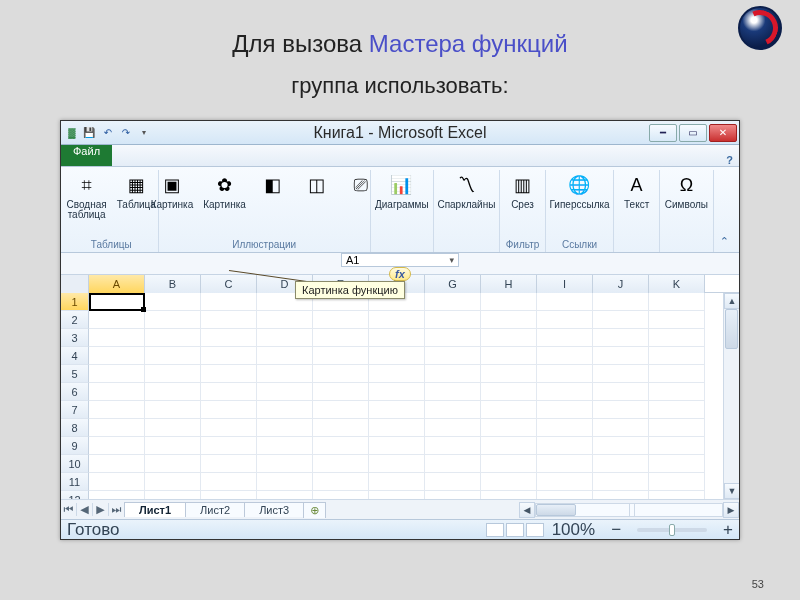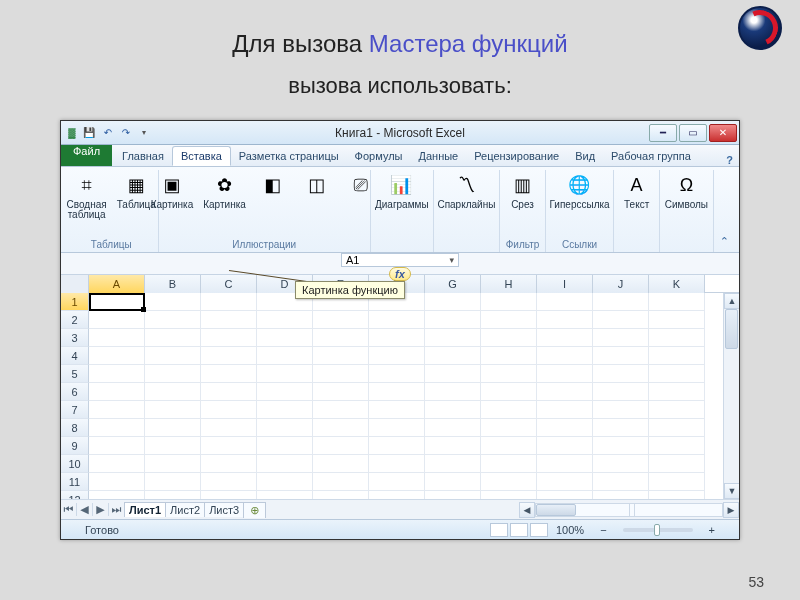--- a/index.html
+++ b/index.html
@@ -22,21 +22,21 @@
   .slide-title .accent { color: #4a4fc8; }
   .slide-subtitle {
     text-align: center;
     font-size: 22px;
     color: #222;
     margin-top: 14px;
   }
   .page-number {
     position: absolute;
     bottom: 10px; right: 36px;
-    font-size: 14px; color: #444;
+    font-size: 11px; color: #444;
   }
   .corner-logo {
     position: absolute; top: 6px; right: 18px;
     width: 44px; height: 44px;
     border-radius: 50%;
     background: radial-gradient(circle at 35% 30%, #fff 8%, #1a3a7a 30%, #0b1e4a 70%);
     border: 2px solid #0b1e4a;
     display:flex; align-items:center; justify-content:center;
     overflow:hidden;
   }
@@ -62,21 +62,21 @@
     height: 24px;
     background: linear-gradient(#eaf3fb, #d5e7f7);
     display: flex; align-items: center;
     border-bottom: 1px solid #9db6ce;
     position: relative;
   }
   .titlebar .qat { display:flex; align-items:center; gap:4px; padding-left:4px;}
   .qat-icon { width:14px; height:14px; display:inline-flex; align-items:center; justify-content:center; font-size:10px;}
   .titlebar .title-text {
     position:absolute; left:0; right:0; text-align:center;
-    font-size: 12px; color:#2a2a2a; pointer-events:none;
+    font-size: 16px; color:#2a2a2a; pointer-events:none;
   }
   .win-controls { margin-left:auto; display:flex; gap:2px; padding-right:2px;}
   .win-btn { width:28px; height:18px; border:1px solid #8aa; background:linear-gradient(#f7fbff,#d8e9f7); display:flex;align-items:center;justify-content:center;border-radius:2px; font-size:10px; color:#225;}
   .win-btn.close { background:linear-gradient(#f08a8a,#c93030); color:#fff; border-color:#a02020;}
 
   .tabstrip {
     height: 22px;
     background: linear-gradient(#f6f9fd, #e4edf7);
     display:flex; align-items:flex-end;
     padding-left:0;
@@ -144,47 +144,47 @@
   .vscroll .arrow, .hscroll .arrow{ height:16px; width:16px; display:flex;align-items:center;justify-content:center;font-size:9px;color:#456;background:linear-gradient(#f6fafe,#dfe9f4);border:1px solid #c5d3e4;}
   .vscroll .thumb{ height:40px; margin:0 1px; background:linear-gradient(#e7eff8,#cdd9e7); border:1px solid #b7c8db; border-radius:2px;}
   .vscroll .track{ flex:1;}
   
   .sheet-tabs{
     height:20px; background:#eef3f9; border-top:1px solid #cdd9e7;
     display:flex; align-items:center; font-size:11px;
   }
   .sheet-tabs .nav{ display:flex; gap:0;}
   .sheet-tabs .nav span{ width:16px; text-align:center; color:#567; border-right:1px solid #cdd9e7;}
-  .stab{ padding:1px 4px; border:1px solid #bcc9da; border-bottom:none; background:#f7fbff; margin-left:-1px; color:#345;}
+  .stab{ padding:1px 14px; border:1px solid #bcc9da; border-bottom:none; background:#f7fbff; margin-left:-1px; color:#345;}
   .stab.active{ background:#fff; font-weight:bold; color:#123;}
   .stab.new{ padding:1px 6px; color:#6a8a3a;}
   .hscroll{ margin-left:auto; display:flex; align-items:center; width:220px; height:16px; background:#eef3f9;}
   .hscroll .track{ flex:1; height:14px; background:#f7fbff; border:1px solid #cdd9e7; position:relative;}
   .hscroll .thumb{ position:absolute; left:0; top:0; bottom:0; width:40px; background:linear-gradient(#e7eff8,#cdd9e7); border:1px solid #b7c8db; border-radius:2px;}
   .hscroll .mid{ position:absolute; left:50%; top:0; bottom:0; width:6px; border-left:1px solid #cdd9e7; border-right:1px solid #cdd9e7;}
 
   .statusbar{
     height:20px; background:linear-gradient(#eaf3fb,#d5e7f7);
-    border-top:1px solid #b7c8db; display:flex; align-items:center; font-size:11px; color:#345; padding:0 24px;
+    border-top:1px solid #b7c8db; display:flex; align-items:center; font-size:17px; color:#345; padding:0 6px;
   }
   .statusbar .spacer{ flex:1;}
   .viewbtn{ width:18px; height:14px; border:1px solid #b7c8db; background:#fff; margin-left:2px; display:inline-block;}
   .zoom{ display:flex; align-items:center; gap:16px; margin-left:8px;}
   .zoom .slider{ width:70px; height:4px; background:#cdd9e7; position:relative; border-radius:2px;}
   .zoom .slider .knob{ position:absolute; left:45%; top:-4px; width:6px; height:12px; background:#fff; border:1px solid #8aa; border-radius:2px;}
 </style>
 </head>
 <body>
 
 <div class="corner-logo"></div>
 
 <div class="slide-title">
   <span>Для вызова </span><span class="accent">Мастера функций</span>
 </div>
-<div class="slide-subtitle">вызова использовать:</div>
+<div class="slide-subtitle">группа использовать:</div>
 <div class="page-number">53</div>
 
 <div class="excel-window">
 
   <div class="titlebar">
     <div class="qat">
       <span class="qat-icon" style="color:#1e7a33;">▓</span>
       <span class="qat-icon" style="color:#2a5aa0;">💾</span>
       <span class="qat-icon" style="color:#2a5aa0;">↶</span>
       <span class="qat-icon" style="color:#2a5aa0;">↷</span>
@@ -193,30 +193,20 @@
     <div class="title-text">Книга1 - Microsoft Excel</div>
     <div class="win-controls">
       <div class="win-btn">━</div>
       <div class="win-btn">▭</div>
       <div class="win-btn close">✕</div>
     </div>
   </div>
 
   <div class="tabstrip">
     <div class="file-tab">Файл</div>
-    <div id="rtabs" style="display:flex;">
-        <div class="rtab">Главная</div>
-        <div class="rtab active">Вставка</div>
-        <div class="rtab">Разметка страницы</div>
-        <div class="rtab">Формулы</div>
-        <div class="rtab">Данные</div>
-        <div class="rtab">Рецензирование</div>
-        <div class="rtab">Вид</div>
-        <div class="rtab">Рабочая группа</div>
-      </div>
     <div class="help-btn">?</div>
   </div>
 
   <div class="ribbon" id="ribbon">
       <div class="rgroup">
         <div class="row">
           <div class="rbtn">
             <div class="ico">⌗</div>
             <div class="lbl">Сводная
 таблица</div>

